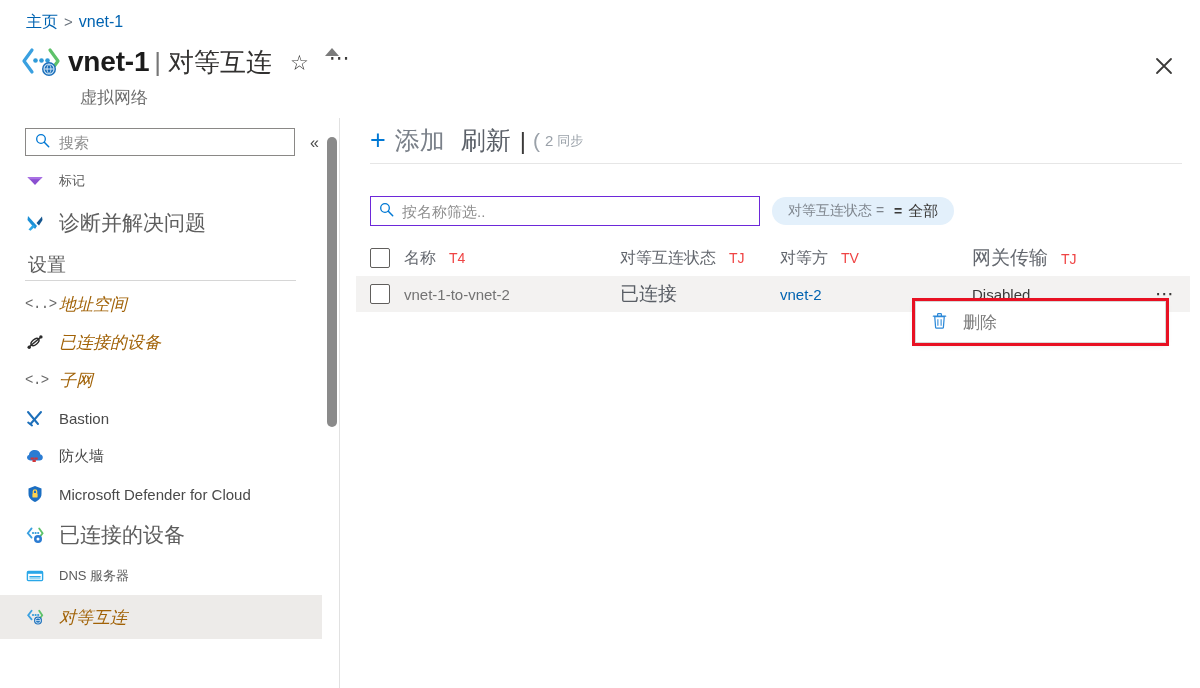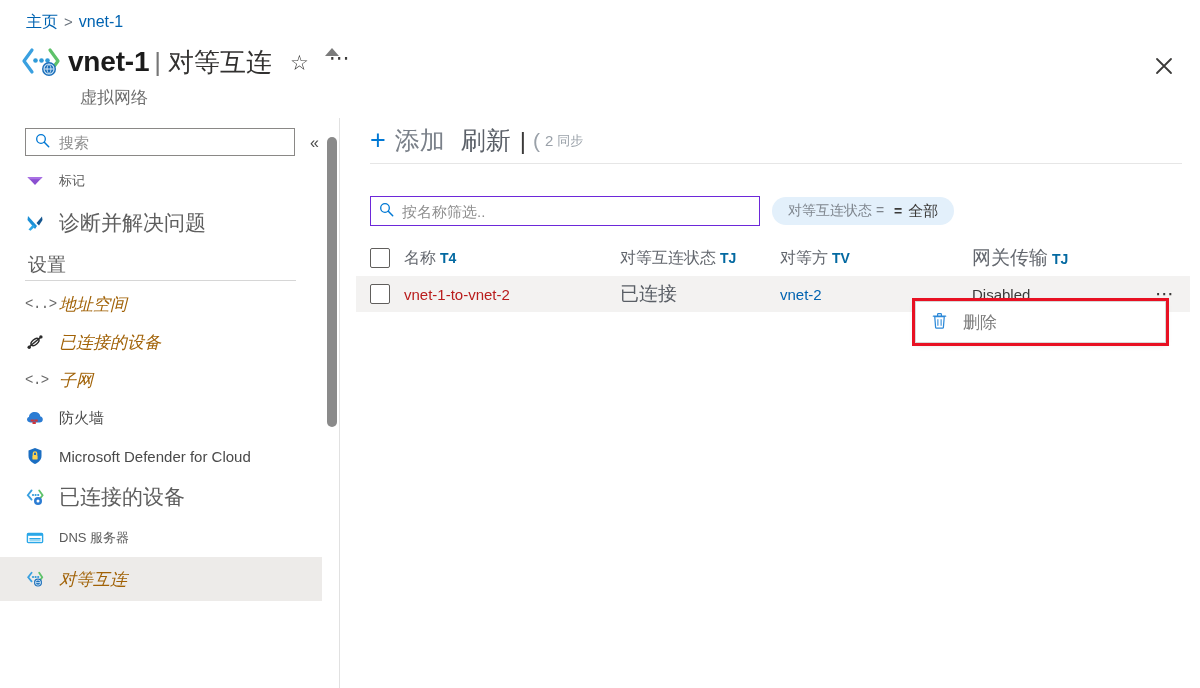--- a/index.html
+++ b/index.html
@@ -136,35 +136,35 @@
     cursor:pointer;
   }
   .filter-pill .fp-label { font-size: 14px; color: #7e858d; }
   .filter-pill .fp-eq { font-size: 14px; color: #3b3a39; font-weight:bold; margin: 0 6px 0 10px;}
   .filter-pill .fp-value { font-size: 15px; color: #3b3a39; }
 
   
   .table { position:absolute; left: 16px; top: 122px; right: 10px; }
   .thead { display:flex; align-items:center; height: 36px; padding-left: 14px; }
   .th { font-size: 16px; color: #62666d; white-space:nowrap; }
-  .th .sortcode { font-size: 14px; color:#0369a1; margin-left:4px;font-weight:bold;}
+  .th .sortcode { font-size: 14px; color:#ef4444; margin-left:13px;}
   .th.c-name { width: 216px; }
   .th.c-state { width: 160px; }
   .th.c-peer { width: 192px; }
   .th.c-gw { width: 200px; font-size: 19px; color:#63676e;}
   .chk {
     width: 20px; height: 20px; border: 1px solid #605e5c; border-radius: 2px;
     background: #fff; flex: none; margin-right: 14px; cursor: pointer;
   }
   .trow {
     display:flex; align-items:center; height: 36px; padding-left: 14px;
     background: #f3f2f1; position: relative;
   }
   .td { font-size: 15px; white-space:nowrap; }
-  .td.c-name { width: 216px; color:#b91c1c; cursor:pointer; }
+  .td.c-name { width: 216px; color:#737373; cursor:pointer; }
   .td.c-state { width: 160px; color:#5a5f66; font-size: 19px; }
   .td.c-peer { width: 192px; color:#0063b1; cursor:pointer; }
   .td.c-gw { width: 200px; color:#3b3a39; }
   .row-dots {
     position:absolute; right: 14px; top: 6px;
     font-size: 19px; color:#3b3a39; letter-spacing: 2px; cursor:pointer;
   }
 
   
   .ctx-menu {
@@ -276,20 +276,30 @@
           </svg>
         </span>
         <span class="ni-label">已连接的设备</span>
       </div>
 
       <div class="nav-item mid">
         <span class="ni-icon mono-br">&lt;.&gt;</span>
         <span class="ni-label">子网</span>
       </div>
 
+      <div class="nav-item">
+        <span class="ni-icon">
+          <svg class="icon-sq" viewBox="0 0 20 20">
+            <path d="M3 4 L13 16" stroke="#1c6fba" stroke-width="2" stroke-linecap="round"></path>
+            <path d="M16 4 L5.5 16" stroke="#1c6fba" stroke-width="2" stroke-linecap="round"></path>
+            <path d="M3.2 14.5 L7 17.5" stroke="#1c6fba" stroke-width="2" stroke-linecap="round"></path>
+          </svg>
+        </span>
+        <span class="ni-label">Bastion</span>
+      </div>
 
 
       <div class="nav-item">
         <span class="ni-icon">
           <svg class="icon-sq" viewBox="0 0 20 20">
             <path d="M4 9 c0 -3 2.6 -5 5.8 -5 c3.2 0 5.4 1.9 5.6 4.6 c1.5 .3 2.4 1.4 2.4 2.8 c0 1.7 -1.4 3 -3.2 3 H5.2 C3.4 14.4 2 13.2 2 11.6 C2 10.2 2.9 9.2 4 9 Z" fill="#2b7cd3"></path>
             <rect x="5.6" y="11.5" width="3.3" height="2.1" fill="#d13438"></rect>
             <rect x="9.4" y="11.5" width="3.3" height="2.1" fill="#d13438"></rect>
             <rect x="7.5" y="13.9" width="3.3" height="2.1" fill="#d13438"></rect>
           </svg>

